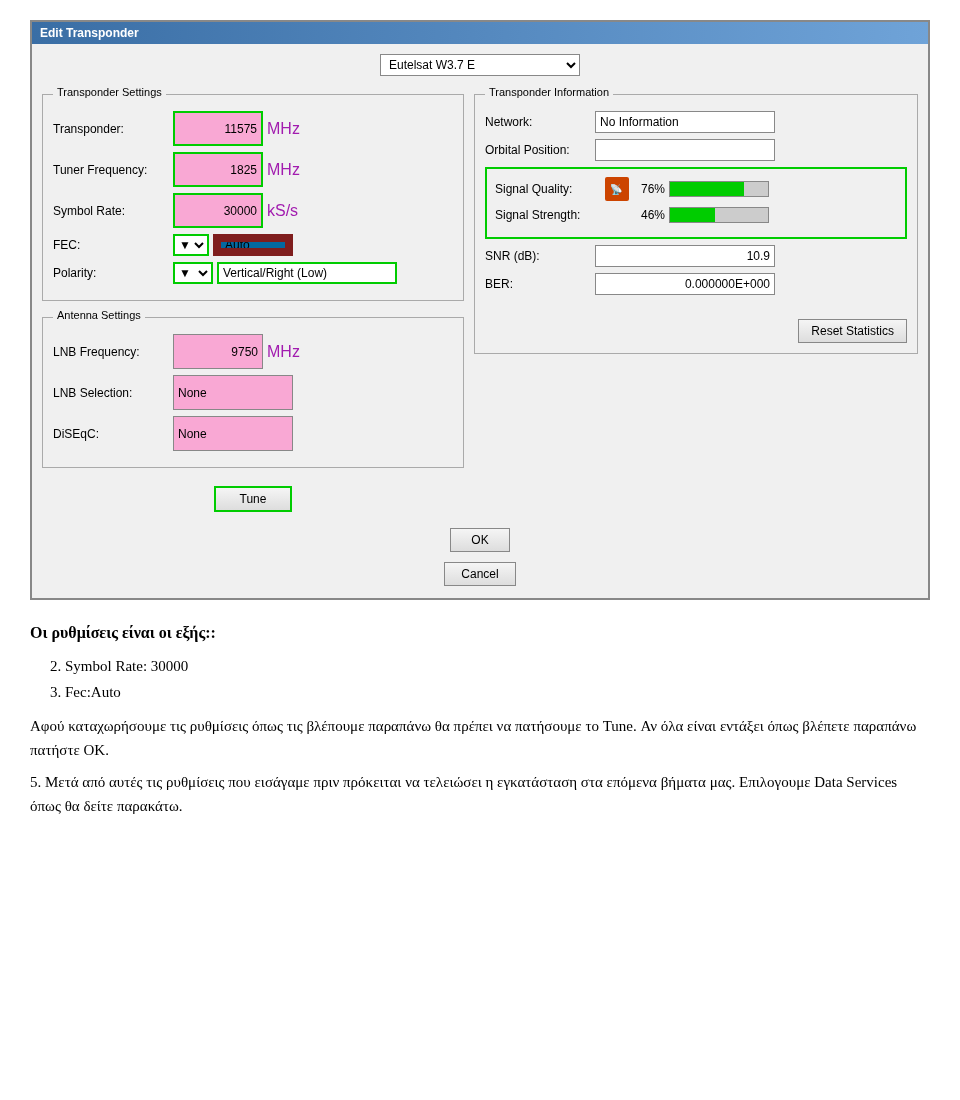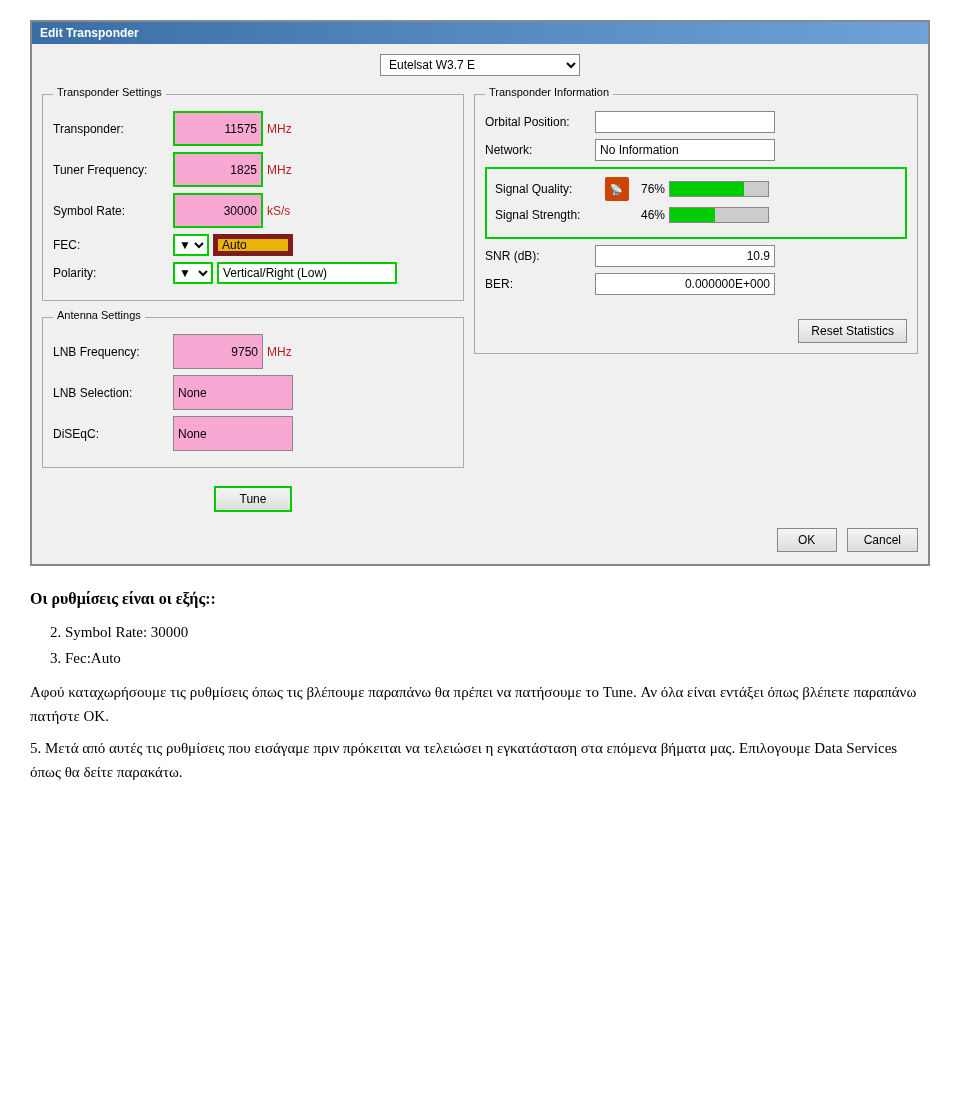--- a/index.html
+++ b/index.html
@@ -99,23 +99,23 @@
       flex-shrink: 0;
     }
     .form-input {
       font-size: 12px;
       padding: 2px 4px;
       background: #f9a8d4;
       border: 1px solid #888;
       height: 35px;
     }
     .form-unit {
-      font-size: 12px;
+      font-size: 16px;
       margin-left: 4px;
-      color: #b91c1c;
+      color: #a21caf;
     }
 
     
     .green-border {
       border: 2px solid #00cc00 !important;
       outline: none;
     }
 
     
     .signal-bar-container {
@@ -183,20 +183,21 @@
     }
 
     
     .dialog-buttons {
       display: flex;
       justify-content: flex-end;
       align-items: center;
       gap: 10px;
       margin-top: 10px;
       padding: 6px 0 2px 0;
+      flex-direction: column;
     }
     .btn {
       font-size: 12px;
       padding: 4px 16px;
       border: 1px solid #888;
       background: linear-gradient(to bottom, #f5f5f5, #ddd);
       cursor: pointer;
       min-width: 60px;
     }
 
@@ -253,22 +254,22 @@
     .fec-select {
       font-size: 12px;
       height: 22px;
       border: 2px solid #00cc00;
       background: #fff;
       margin-right: 4px;
     }
     .fec-input {
       font-size: 12px;
       padding: 2px 4px;
-      background: #eab308;
-      border: 5px solid #7f1d1d;
+      background: #0369a1;
+      border: 8px solid #7f1d1d;
       height: 22px;
       width: 80px;
     }
 
     .polarity-select {
       font-size: 12px;
       height: 22px;
       border: 2px solid #00cc00;
       background: #fff;
       margin-right: 4px;
@@ -369,27 +370,27 @@
         </div>
 
       </div>
 
       <div class="right-col">
 
         <div class="groupbox">
           <span class="groupbox-title">Transponder Information</span>
 
           <div class="info-row">
+            <span class="info-label">Network:</span>
+            <div class="info-value" style="width:180px;">No Information</div>
+          </div>
+
+          <div class="info-row">
             <span class="info-label">Orbital Position:</span>
             <div class="info-value" style="width:180px;"></div>
-          </div>
-
-          <div class="info-row">
-            <span class="info-label">Network:</span>
-            <div class="info-value" style="width:180px;">No Information</div>
           </div>
 
           <div class="signal-groupbox-inner">
 
             <div class="info-row">
               <span class="info-label">Signal Quality:</span>
               <div class="signal-bar-container">
                 <div class="signal-icon">📡</div>
                 <span class="signal-percent">76%</span>
                 <div class="bar-bg">

